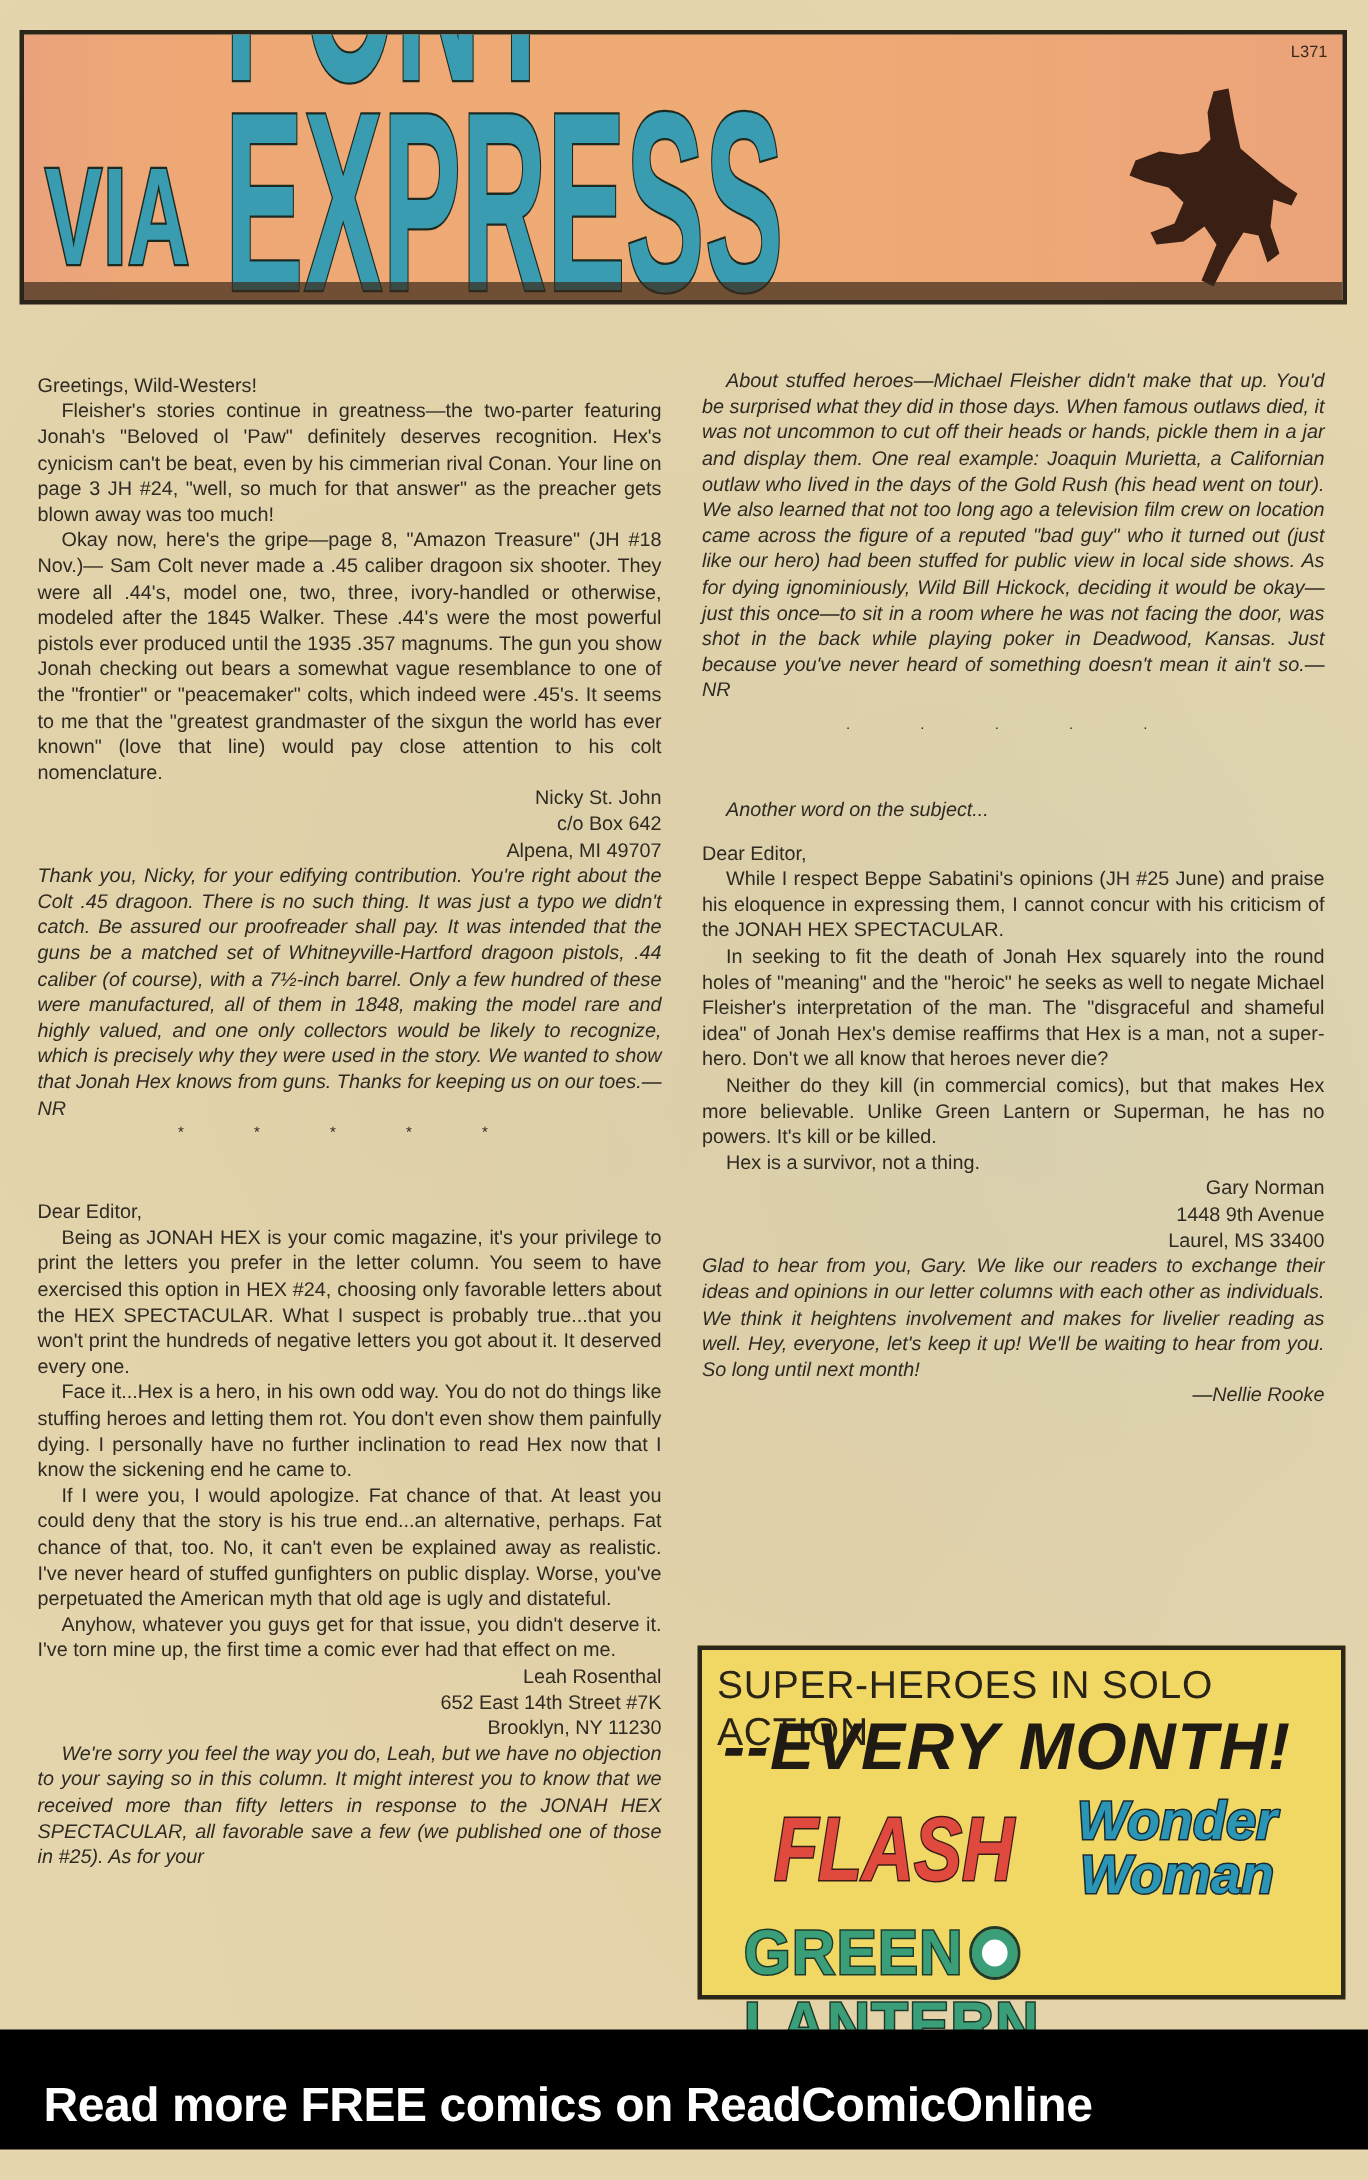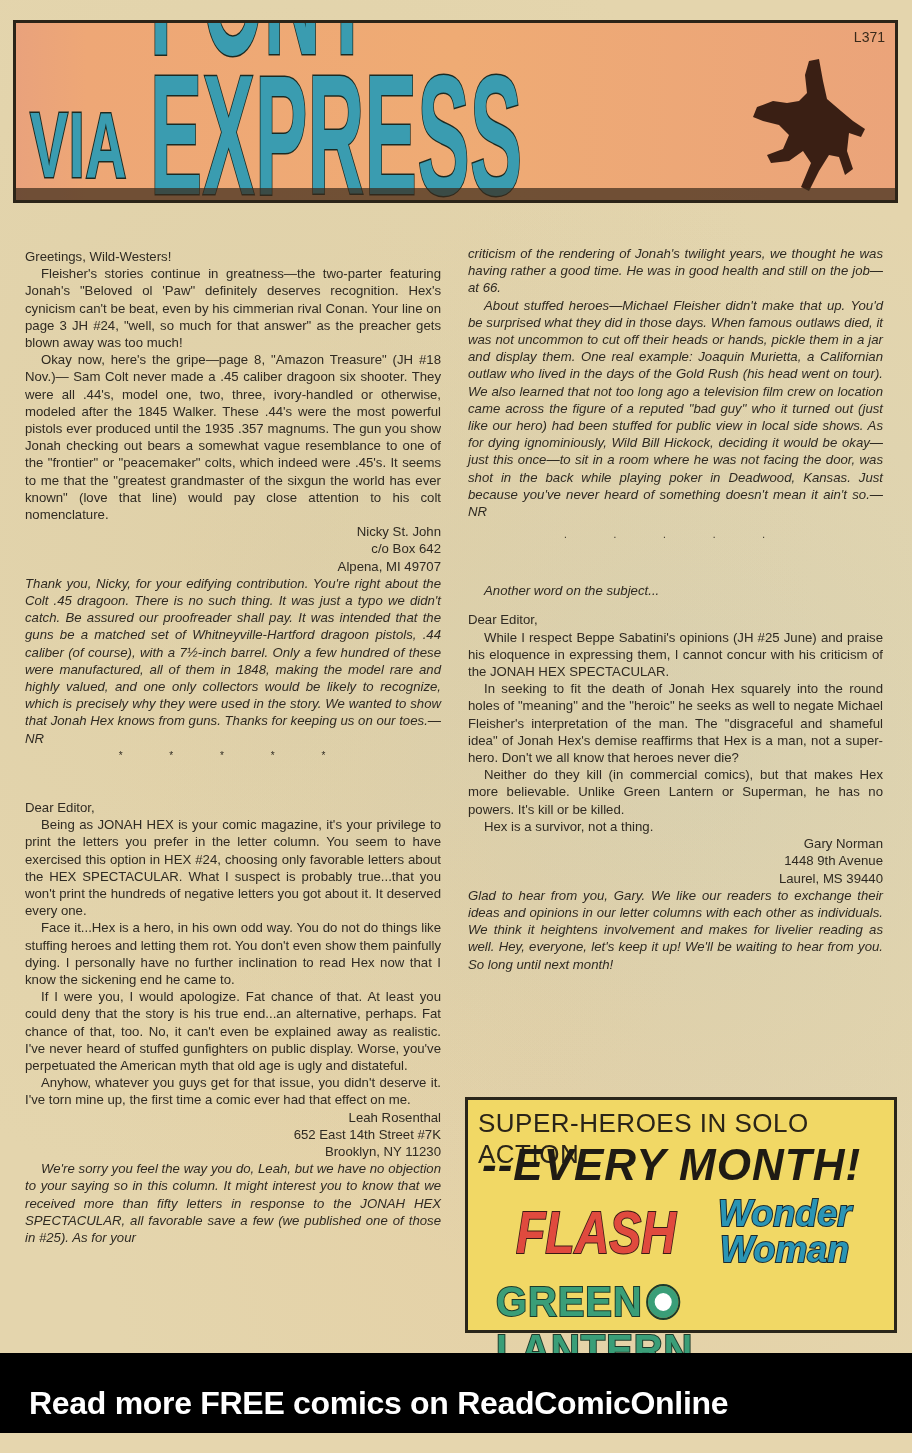--- a/index.html
+++ b/index.html
@@ -19,21 +19,21 @@
       #e4d5ad;
   }
   
   .banner {
     position: absolute; left: 13px; top: 20px; width: 885px; height: 183px;
     border: 3px solid #2b2418;
     background: linear-gradient(90deg, #e9a27c 0%, #eea776 8%, #efab74 50%, #eba47a 100%);
     overflow: hidden;
   }
   .banner .code {
-    position: absolute; right: 10px; top: 6px; font-size: 14px; color: #3a2a1a;
+    position: absolute; right: 10px; top: 6px; font-size: 11px; color: #3a2a1a;
   }
   .banner .title {
     position: absolute; left: 14px; top: 22px; height: 160px;
     display: flex; align-items: flex-end;
     font-family: "Liberation Sans", sans-serif; font-weight: bold;
     color: #3a9cb0;
     -webkit-text-stroke: 3px #1c2a22;
     paint-order: stroke fill;
     letter-spacing: 1px;
   }
@@ -111,35 +111,35 @@
     <p>Face it...Hex is a hero, in his own odd way. You do not do things like stuffing heroes and letting them rot. You don't even show them painfully dying. I personally have no further inclination to read Hex now that I know the sickening end he came to.</p>
     <p>If I were you, I would apologize. Fat chance of that. At least you could deny that the story is his true end...an alternative, perhaps. Fat chance of that, too. No, it can't even be explained away as realistic. I've never heard of stuffed gunfighters on public display. Worse, you've perpetuated the American myth that old age is ugly and distateful.</p>
     <p>Anyhow, whatever you guys get for that issue, you didn't deserve it. I've torn mine up, the first time a comic ever had that effect on me.</p>
     <p class="sig">Leah Rosenthal</p>
     <p class="sig">652 East 14th Street #7K</p>
     <p class="sig">Brooklyn, NY 11230</p>
     <p class="it">We're sorry you feel the way you do, Leah, but we have no objection to your saying so in this column. It might interest you to know that we received more than fifty letters in response to the JONAH HEX SPECTACULAR, all favorable save a few (we published one of those in #25). As for your</p>
   </div>
 
   <div class="col right">
-    <p class="noindent it">criticism of the rendering of Jonah's twilight years, we thought he was having rather a good time. He was in good health and still on the job—at 66.</p>
     <p class="it">About stuffed heroes—Michael Fleisher didn't make that up. You'd be surprised what they did in those days. When famous outlaws died, it was not uncommon to cut off their heads or hands, pickle them in a jar and display them. One real example: Joaquin Murietta, a Californian outlaw who lived in the days of the Gold Rush (his head went on tour). We also learned that not too long ago a television film crew on location came across the figure of a reputed "bad guy" who it turned out (just like our hero) had been stuffed for public view in local side shows. As for dying ignominiously, Wild Bill Hickock, deciding it would be okay—just this once—to sit in a room where he was not facing the door, was shot in the back while playing poker in Deadwood, Kansas. Just because you've never heard of something doesn't mean it ain't so.—NR</p>
     <p class="stars" style="margin-top:6px">. . . . .</p>
     <div class="gap" style="height:34px"></div>
     <p class="it">Another word on the subject...</p>
     <div style="height:12px"></div>
     <p class="noindent">Dear Editor,</p>
     <p>While I respect Beppe Sabatini's opinions (JH #25 June) and praise his eloquence in expressing them, I cannot concur with his criticism of the JONAH HEX SPECTACULAR.</p>
     <p>In seeking to fit the death of Jonah Hex squarely into the round holes of "meaning" and the "heroic" he seeks as well to negate Michael Fleisher's interpretation of the man. The "disgraceful and shameful idea" of Jonah Hex's demise reaffirms that Hex is a man, not a super-hero. Don't we all know that heroes never die?</p>
     <p>Neither do they kill (in commercial comics), but that makes Hex more believable. Unlike Green Lantern or Superman, he has no powers. It's kill or be killed.</p>
     <p>Hex is a survivor, not a thing.</p>
     <p class="sig">Gary Norman</p>
     <p class="sig">1448 9th Avenue</p>
-    <p class="sig">Laurel, MS 39440</p>
+    <p class="sig">Laurel, MS 33400</p>
     <p class="noindent it">Glad to hear from you, Gary. We like our readers to exchange their ideas and opinions in our letter columns with each other as individuals. We think it heightens involvement and makes for livelier reading as well. Hey, everyone, let's keep it up! We'll be waiting to hear from you. So long until next month!</p>
+    <p class="sig it">—Nellie Rooke</p>
   </div>
 
   <div class="ad">
     <div class="line1">SUPER-HEROES IN SOLO ACTION</div>
     <div class="line2">--EVERY MONTH!</div>
     <div class="flash">FLASH</div>
     <div class="ww">
       <div>Wonder</div>
       <div>Woman</div>
     </div>

